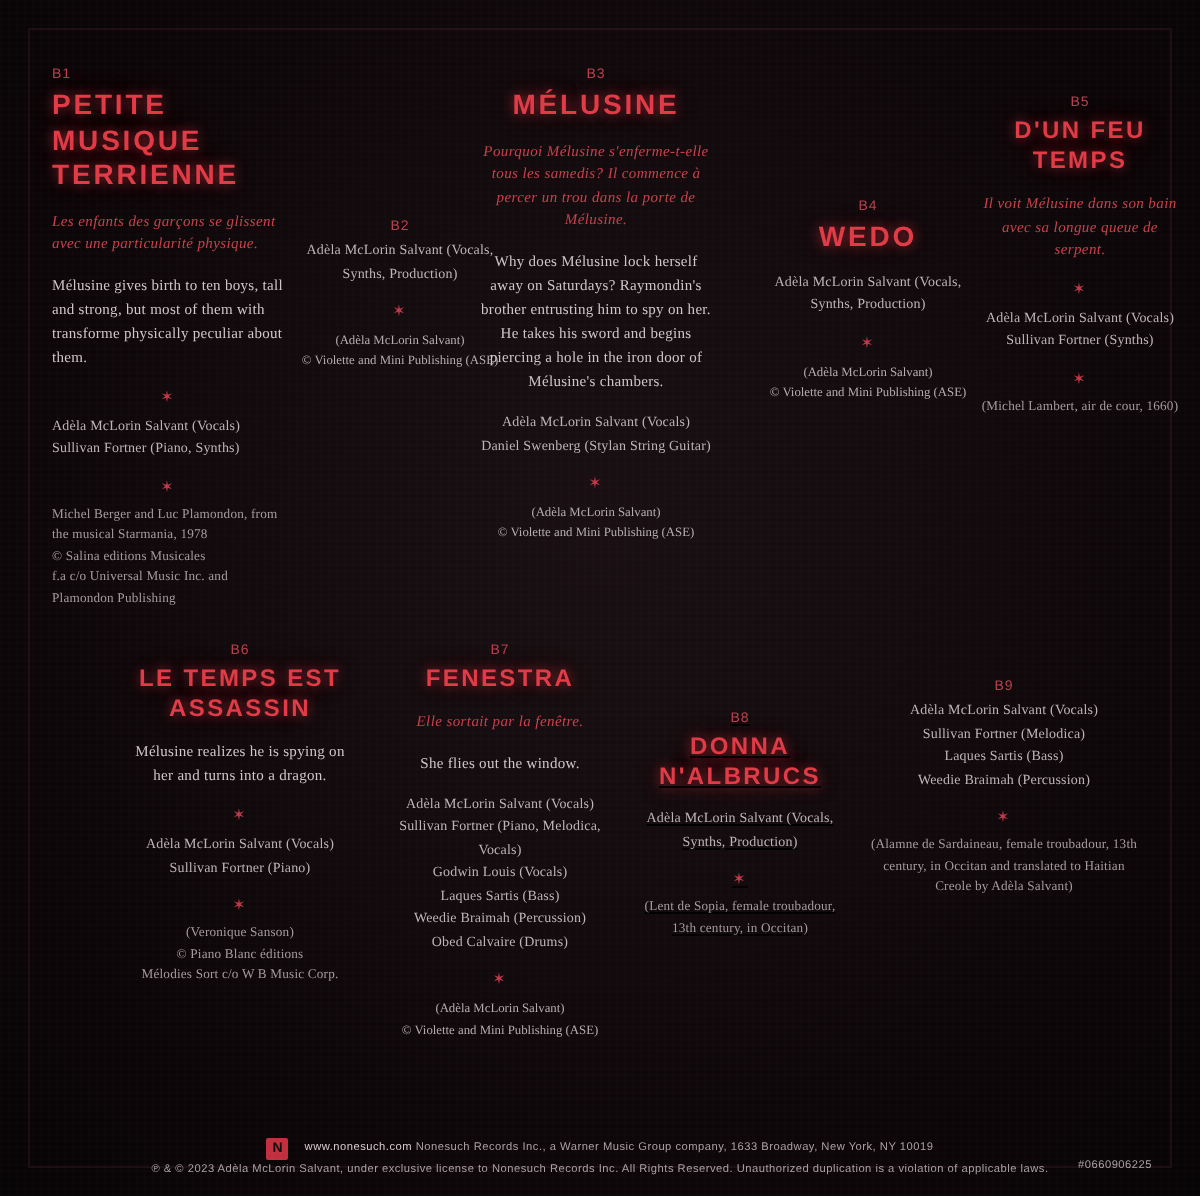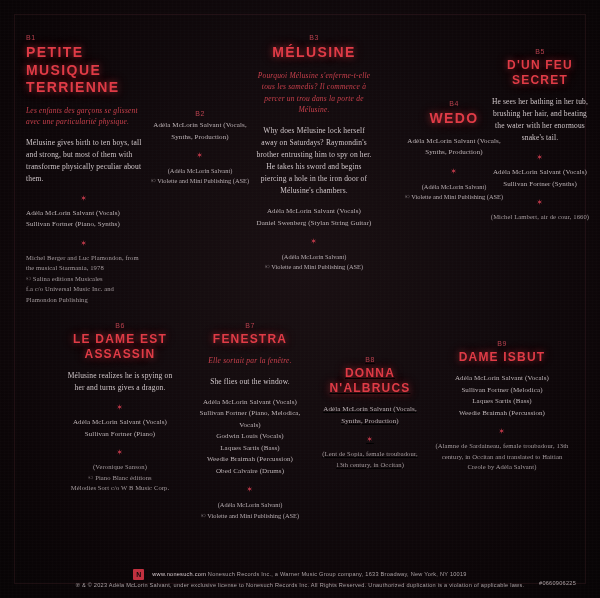--- a/index.html
+++ b/index.html
@@ -152,56 +152,56 @@
   </div>
 
   <div class="track center" style="left:150px; top:110px; width:100px;">
     <div class="tnum">B2</div>
     <div class="tcred" style="white-space:pre-line">Adèla McLorin Salvant (Vocals, Synths, Production)</div>
     <div class="star">✶</div>
     <div class="pub" style="white-space:pre-line">(Adèla McLorin Salvant)
 © Violette and Mini Publishing (ASE)</div>
   </div>
 
-  <div class="track center" style="left:256px; top:34px; width:116px;text-align:center;">
+  <div class="track center" style="left:240px; top:34px; width:116px;text-align:center;">
     <div class="tnum">B3</div>
     <div class="ttitle">MÉLUSINE</div>
     <div class="tlyric">Pourquoi Mélusine s'enferme-t-elle tous les samedis? Il commence à percer un trou dans la porte de Mélusine.</div>
     <div class="tdesc">Why does Mélusine lock herself away on Saturdays? Raymondin's brother entrusting him to spy on her. He takes his sword and begins piercing a hole in the iron door of Mélusine's chambers.</div>
     <div class="tcred" style="white-space:pre-line">Adèla McLorin Salvant (Vocals)
 Daniel Swenberg (Stylan String Guitar)</div>
     <div class="star">✶</div>
     <div class="pub" style="white-space:pre-line">(Adèla McLorin Salvant)
 © Violette and Mini Publishing (ASE)</div>
   </div>
 
-  <div class="track center" style="left:382px; top:100px; width:104px;margin-left:20px;">
+  <div class="track center" style="left:382px; top:100px; width:104px;">
     <div class="tnum">B4</div>
     <div class="ttitle">WEDO</div>
     <div class="tcred" style="white-space:pre-line">Adèla McLorin Salvant (Vocals, Synths, Production)</div>
     <div class="star">✶</div>
     <div class="pub" style="white-space:pre-line">(Adèla McLorin Salvant)
 © Violette and Mini Publishing (ASE)</div>
   </div>
 
   <div class="track center" style="left:490px; top:48px; width:100px;">
     <div class="tnum">B5</div>
-    <div class="ttitle small">D'UN FEU SECRET</div>
-    <div class="tdesc">He sees her bathing in her tub, brushing her hair, and beating the water with her enormous snake's tail.</div>
+    <div class="ttitle small">D'UN FEU TEMPS</div>
+    <div class="tlyric">Il voit Mélusine dans son bain avec sa longue queue de serpent.</div>
     <div class="star">✶</div>
     <div class="tcred" style="white-space:pre-line">Adèla McLorin Salvant (Vocals)
 Sullivan Fortner (Synths)</div>
     <div class="star">✶</div>
     <div class="tnote" style="white-space:pre-line">(Michel Lambert, air de cour, 1660)</div>
   </div>
 
   <div class="track center" style="left:62px; top:322px; width:116px;">
     <div class="tnum">B6</div>
-    <div class="ttitle small">LE DAME EST ASSASSIN</div>
-    <div class="tdesc">Mélusine realizes he is spying on her and turns gives a dragon.</div>
+    <div class="ttitle small">LE TEMPS EST ASSASSIN</div>
+    <div class="tdesc">Mélusine realizes he is spying on her and turns into a dragon.</div>
     <div class="star">✶</div>
     <div class="tcred" style="white-space:pre-line">Adèla McLorin Salvant (Vocals)
 Sullivan Fortner (Piano)</div>
     <div class="star">✶</div>
     <div class="tnote" style="white-space:pre-line">(Veronique Sanson)
 © Piano Blanc éditions
 Mélodies Sort c/o W B Music Corp.</div>
   </div>
 
   <div class="track center" style="left:196px; top:322px; width:108px;">
@@ -223,21 +223,20 @@
   <div class="track center" style="left:318px; top:356px; width:104px;text-decoration:underline;">
     <div class="tnum">B8</div>
     <div class="ttitle small">DONNA N'ALBRUCS</div>
     <div class="tcred" style="white-space:pre-line">Adèla McLorin Salvant (Vocals, Synths, Production)</div>
     <div class="star">✶</div>
     <div class="tnote" style="white-space:pre-line">(Lent de Sopia, female troubadour, 13th century, in Occitan)</div>
   </div>
 
   <div class="track center" style="left:432px; top:340px; width:140px;">
     <div class="tnum">B9</div>
-    <div class="ttitle small">DAME ISBUT</div>
     <div class="tcred" style="white-space:pre-line">Adèla McLorin Salvant (Vocals)
 Sullivan Fortner (Melodica)
 Laques Sartis (Bass)
 Weedie Braimah (Percussion)</div>
     <div class="star">✶</div>
     <div class="tnote" style="white-space:pre-line">(Alamne de Sardaineau, female troubadour, 13th century, in Occitan and translated to Haitian Creole by Adèla Salvant)</div>
   </div>
 
   <div class="footer">
     <div class="footrow">

